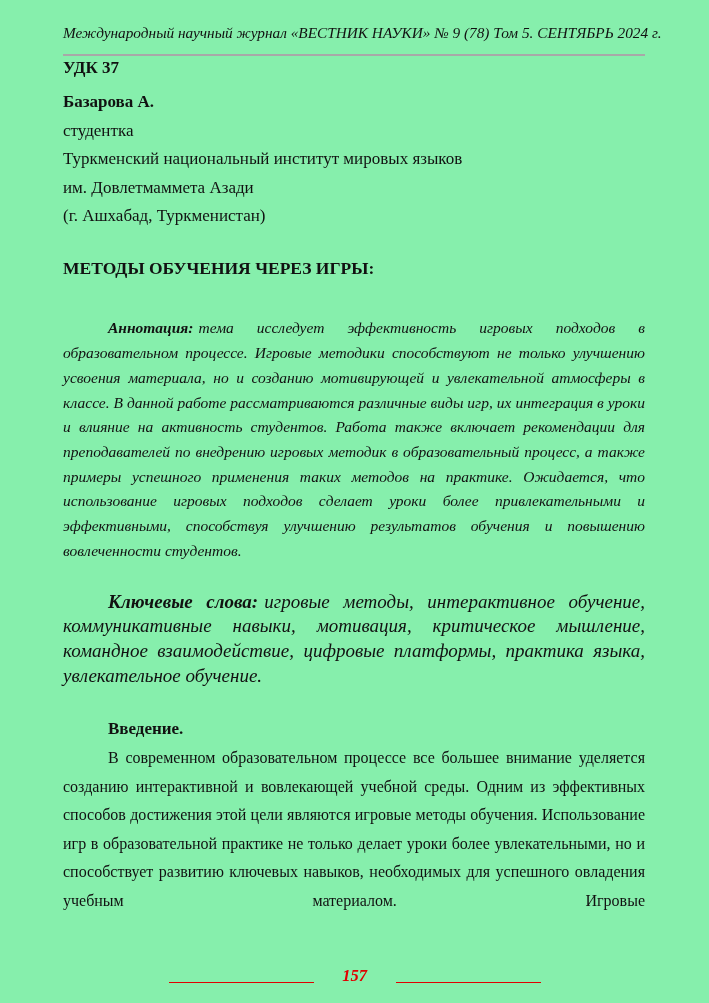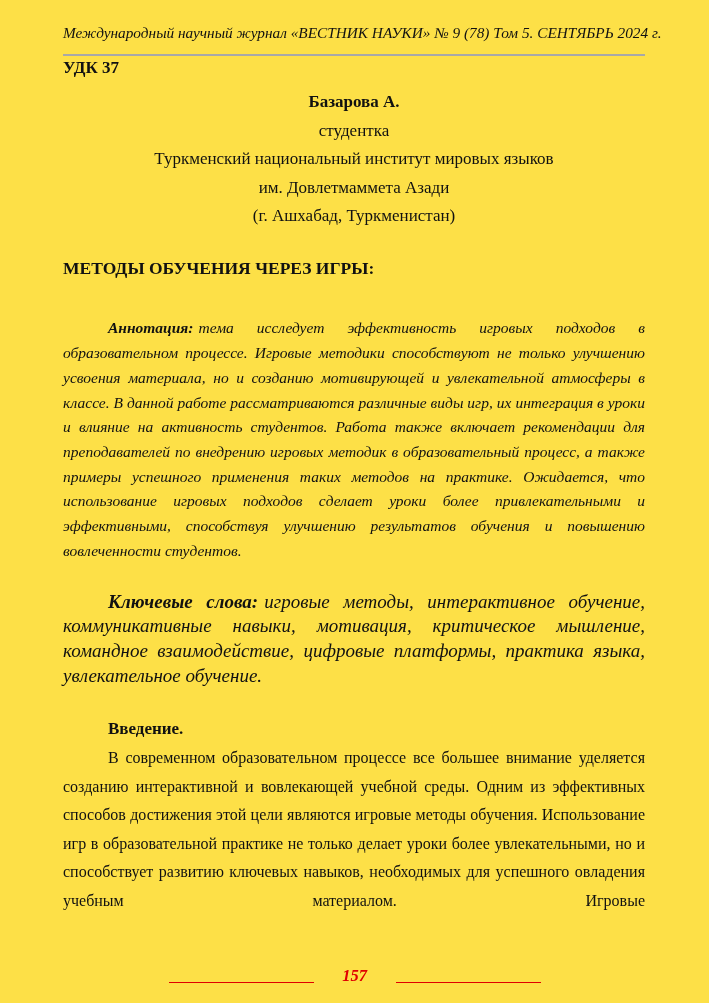--- a/index.html
+++ b/index.html
@@ -7,21 +7,21 @@
     --sep-gray: #a8a8a8;
     --ink: #111111;
   }
   * { box-sizing: border-box; }
   html, body { margin: 0; padding: 0; background: #ffffff; }
   .page {
     position: relative;
     width: 709px;
     height: 1003px;
     margin: 0 auto;
-    background: #fde047;
+    background: #86efac;
     color: var(--ink);
     font-family: "Liberation Serif", "DejaVu Serif", serif;
     overflow: hidden;
   }
   .content {
     padding-left: 63px;
     padding-right: 64px;
   }
   
   .journal-header {
@@ -40,21 +40,20 @@
   
   .udc {
     margin-top: 1px;
     font-weight: bold;
     font-size: 17px;
     line-height: 22px;
   }
   
   .author-block {
     margin-top: 9px;
-    text-align: center;
     font-size: 17px;
     line-height: 28.6px;
   }
   .author-name { font-weight: bold; }
   
   .article-title {
     margin: 24px 0 0 0;
     font-weight: bold;
     font-size: 17.5px;
     line-height: 27.5px;

